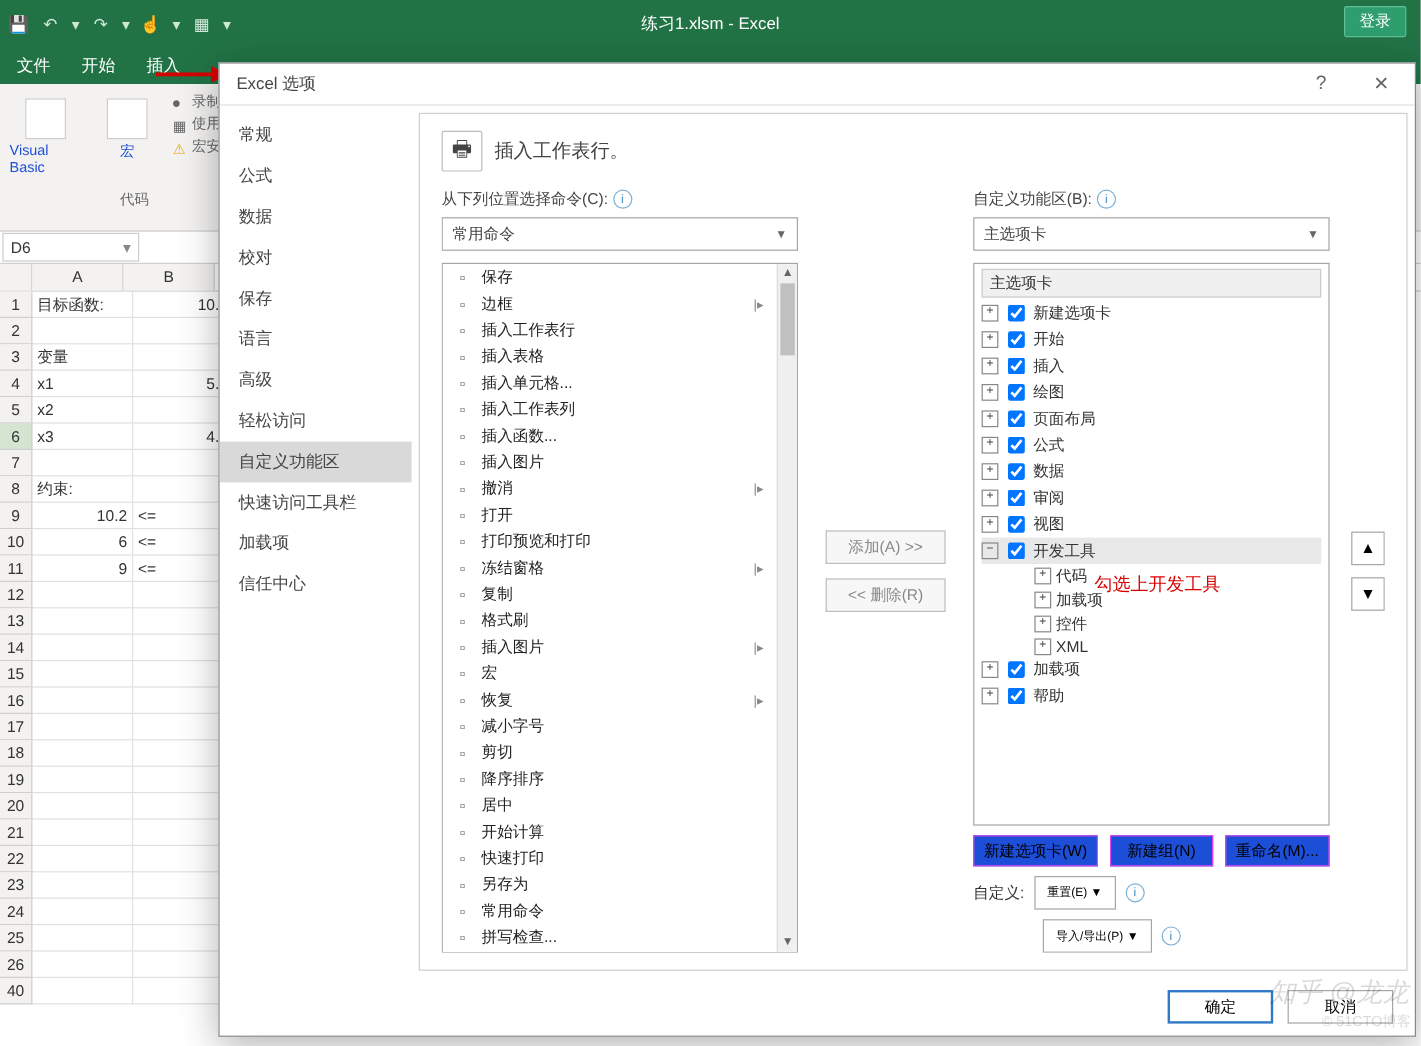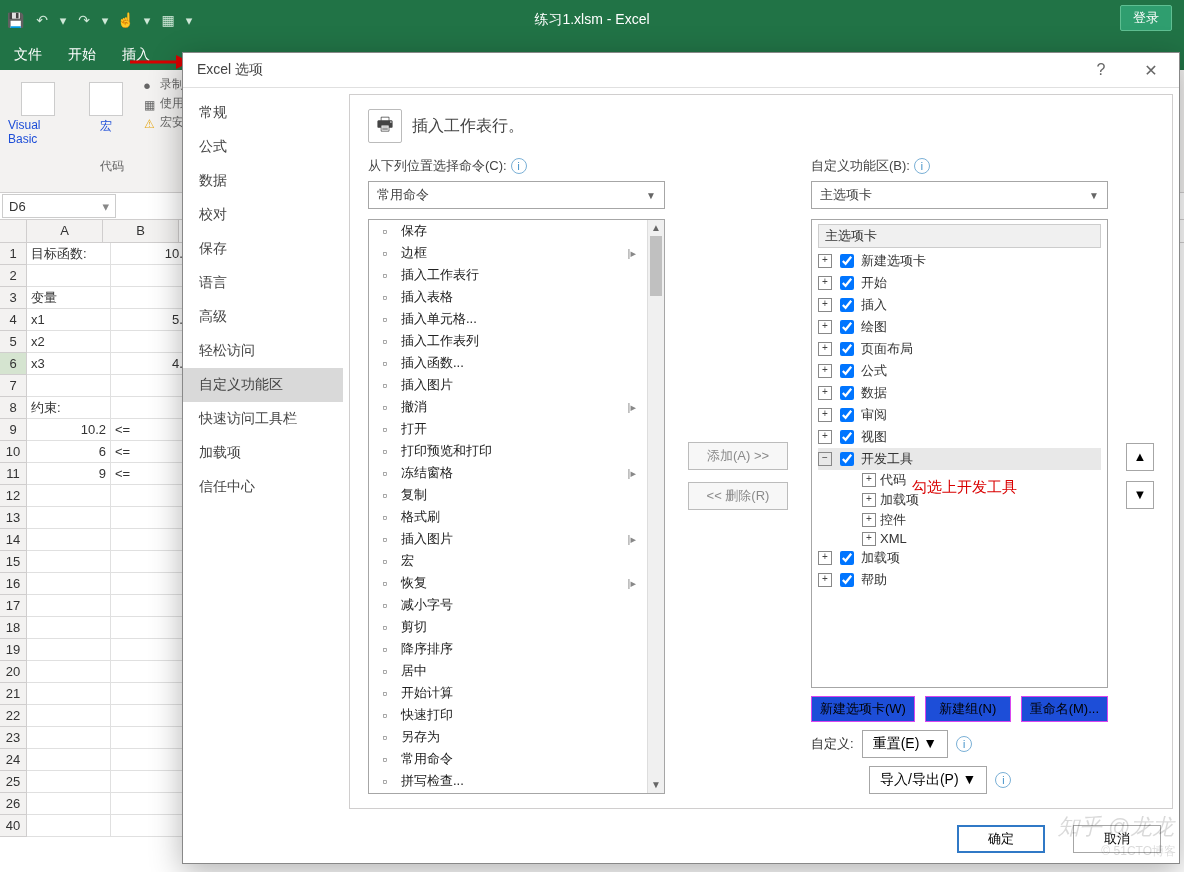--- a/index.html
+++ b/index.html
@@ -71,24 +71,24 @@
 .tree .node .pm{width:12px;height:12px;border:1px solid #888;font-size:10px;line-height:10px;text-align:center;color:#444}
 .tree .node.sel{background:#e8e8e8}
 .tree .indent2{margin-left:44px}
 .tree input[type=checkbox]{width:14px;height:14px}
 .mid-btns{display:flex;flex-direction:column;justify-content:center;gap:12px;width:110px;align-items:center}
 .mid-btns button{width:100px;height:28px;border:1px solid #bcbcbc;background:#f7f7f7;color:#8a8a8a;font-size:13px}
 .side-btns{display:flex;flex-direction:column;gap:10px;justify-content:center}
 .side-btns button{width:28px;height:28px;border:1px solid #a6a6a6;background:#fff;font-size:13px}
 .right-extra{margin-top:8px;display:flex;flex-direction:column;gap:8px}
 .right-extra .row{display:flex;align-items:center;gap:8px;font-size:13px}
-.row button{height:28px;border:1px solid #a6a6a6;background:#fff;padding:0 10px;font-size:14px}
+.row button{height:28px;border:1px solid #a6a6a6;background:#fff;padding:0 10px;font-size:10px}
 .btn-row{display:flex;gap:10px}
 .btn-row button{flex:1;height:26px;border:1px solid #d946ef;background:#1d4ed8;font-size:13px;padding:0 8px;white-space:nowrap}
-.dlg-foot{height:48px;display:flex;align-items:center;justify-content:flex-end;gap:28px;padding:0 18px}
+.dlg-foot{height:48px;display:flex;align-items:center;justify-content:flex-end;gap:12px;padding:0 18px}
 .dlg-foot button{width:88px;height:28px;border:1px solid #a6a6a6;background:#fff;font-size:13px}
 .dlg-foot button.primary{border:2px solid #3079c6}
 .anno{position:absolute;color:#d90000;font-size:15px;left:912px;top:478px;pointer-events:none}
 .wm{position:absolute;right:10px;bottom:30px;font-size:22px;color:rgba(0,0,0,0.15);font-style:italic;pointer-events:none}
 .wm2{position:absolute;right:8px;bottom:12px;font-size:12px;color:rgba(0,0,0,0.15);pointer-events:none}
 </style>
 </head>
 <body>
 
 <div class="titlebar">

